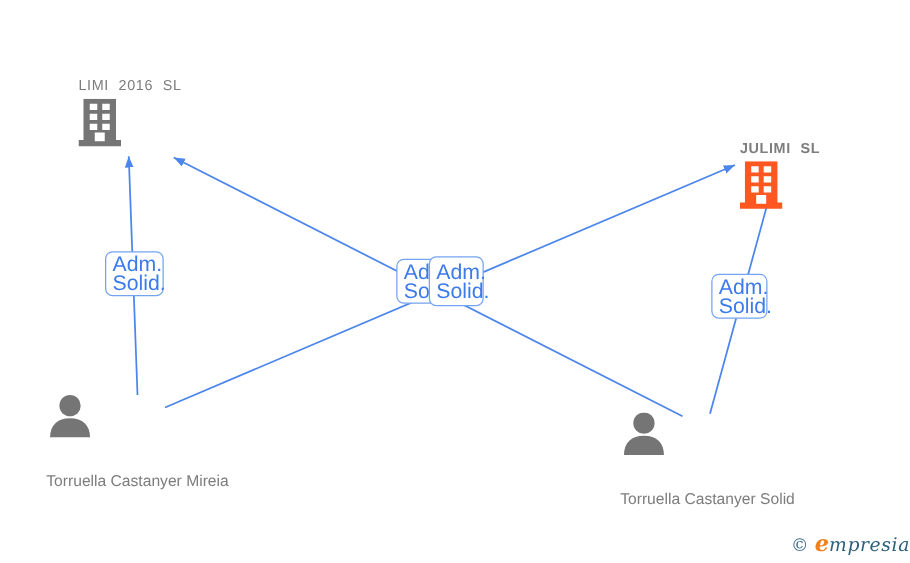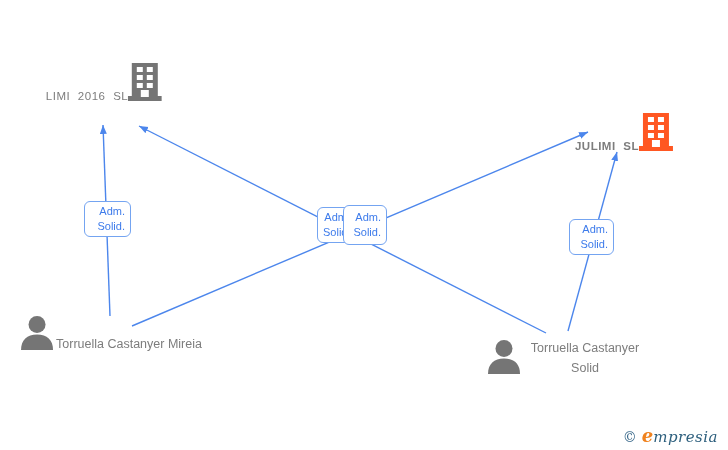--- a/index.html
+++ b/index.html
@@ -14,56 +14,56 @@
   #edges-svg {
     position: absolute;
     left: 0; top: 0;
     width: 728px; height: 450px;
     z-index: 1;
   }
   .node {
     position: absolute;
     z-index: 2;
     display: flex;
-    flex-direction: row;
-    align-items: flex-end;
+    flex-direction: column;
+    align-items: flex-start;
     transform: translateX(-50%);
   }
   .company-label {
     font-size: 11.5px;
     color: #7d7d7d;
     letter-spacing: 0.5px;
     word-spacing: 4px;
     white-space: nowrap;
     margin-bottom: 4px;
   }
   .company-label.bold { font-weight: bold; }
   .person-name {
     font-size: 12.5px;
     color: #7d7d7d;
     text-align: center;
     line-height: 20px;
-    margin-top: 8px;
+    margin-top: 20px;
   }
   .edge-label {
     position: absolute;
     background: #ffffff;
     border: 1.5px solid #74a4f1;
     border-radius: 6px;
     color: #3d7beb;
-    font-size: 11px;
+    font-size: 17px;
     line-height: 15px;
-    text-align: right;
+    text-align: left;
     padding: 2px 5px;
     box-sizing: border-box;
   }
   .edge-label span { display: block; }
   #watermark {
     position: absolute;
-    right: 10px;
+    right: 0;
     bottom: 4px;
     z-index: 5;
     font-family: "DejaVu Serif", serif;
     font-style: italic;
     font-size: 15px;
     white-space: nowrap;
     margin-left: 38px;
   }
   #watermark .copy { color: #38688a; font-style: normal; font-size: 14px; margin-right: 5px; }
   #watermark .logo-e { color: #f0821e; font-size: 18px; font-weight: bold; }

